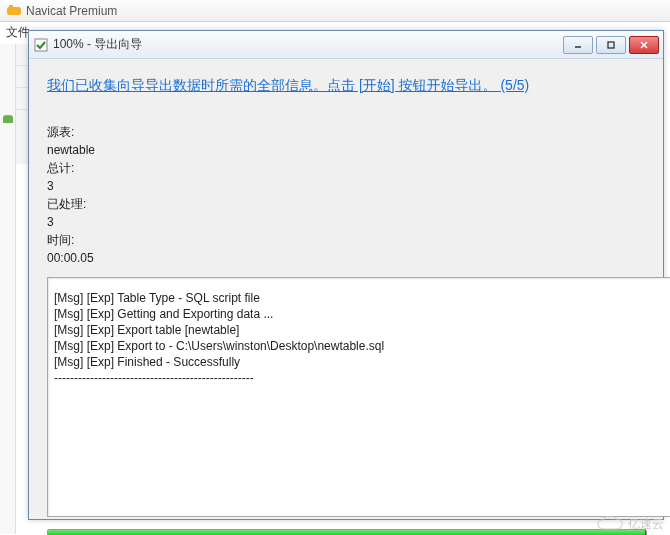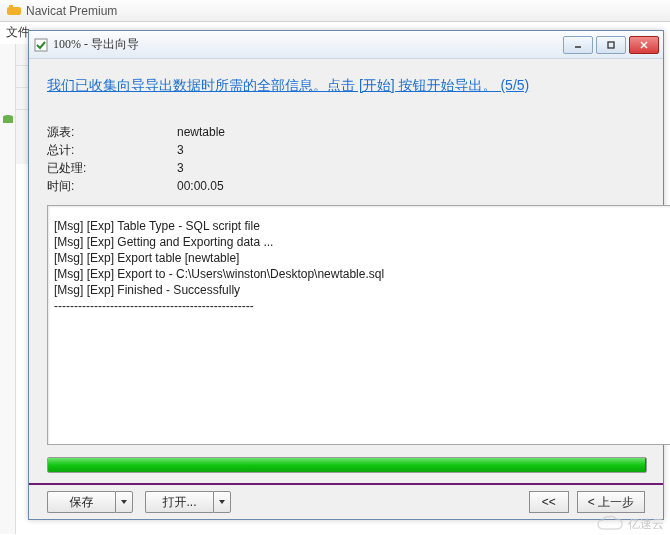--- a/index.html
+++ b/index.html
@@ -11,30 +11,30 @@
   .parent-title { color: #555; font-size: 12px; }
   .parent-menu { padding: 2px 6px; font-size: 12px; color: #333; }
   .left-stub { position: absolute; left: 0; top: 44px; width: 16px; height: 490px; background: #f8f8f8; border-right: 1px solid #ddd; }
   .left-stub .sidebar-icon { display:block; margin: 70px 2px; width: 12px; height: 12px; }
   .toolbar-stub { position:absolute; top:44px; left:16px; width:14px; height:120px; background:#f4f4f4; }
   .toolbar-stub div{height:22px;border-bottom:1px solid #e0e0e0;}
 
   .dialog { position: absolute; left: 28px; top: 30px; width: 636px; height: 490px; border: 1px solid #6b8aab; background: #f0f0f0; box-shadow: 0 0 6px rgba(0,0,0,.2); }
   .dlg-titlebar { height: 28px; background: linear-gradient(#fbfcfd,#e4ecf5); display: flex; align-items: center; padding: 0 4px; border-bottom: 1px solid #c9d6e4; }
   .dlg-icon { width: 16px; height: 16px; margin-right: 4px; }
-  .dlg-title { color: #333; font-size: 12px; flex: 1; font-family: Liberation Serif, serif; }
+  .dlg-title { color: #333; font-size: 12px; flex: 1; }
   .win-btns { display: flex; gap: 3px; }
   .win-btn { width: 30px; height: 18px; border: 1px solid #8aa5c2; border-radius: 2px; background: linear-gradient(#f5f9fd,#d6e3f1); display:flex; align-items:center; justify-content:center; cursor:pointer; }
   .win-btn.close { background: linear-gradient(#f08b8b,#d73c3c); border-color:#a02020; }
   .win-btn svg { width: 10px; height: 10px; }
 
   .dlg-body { padding: 12px 18px 6px; }
   .heading { color: #1b6fd4; font-size: 14px; margin: 6px 0 28px; text-decoration: underline; }
   .info-grid { margin-bottom: 10px; }
-  .info-row { display: flex; line-height: 18px; font-size: 12px; color: #222; }
+  .info-row { display: flex; line-height: 18px; font-size: 12px; color: #222; flex-direction: column; }
   .info-label { width: 130px; }
   .info-value { }
   .log-box { width: 646px; height: 240px; background: #fff; border: 1px solid #a8a8a8; padding: 12px 6px; font-size: 12px; color: #222; overflow: auto; box-shadow: inset 1px 1px 2px rgba(0,0,0,.1); }
   .log-line { line-height: 16px; white-space: pre; font-family: Tahoma, sans-serif; }
   
   .progress { margin: 12px 0 4px; width: 600px; height: 16px; border: 1px solid #9a9a9a; border-radius: 2px; background: #eee; overflow:hidden; }
   .progress-fill { height: 100%; width: 100%; background: linear-gradient(#6de46d,#13c613,#0aa60a); border-right:1px solid #0a8a0a; }
 
   .dlg-footer { padding: 6px 18px 10px; display: flex; border-top: 2px solid #701a75; }
   .btn-group { display: flex; }

